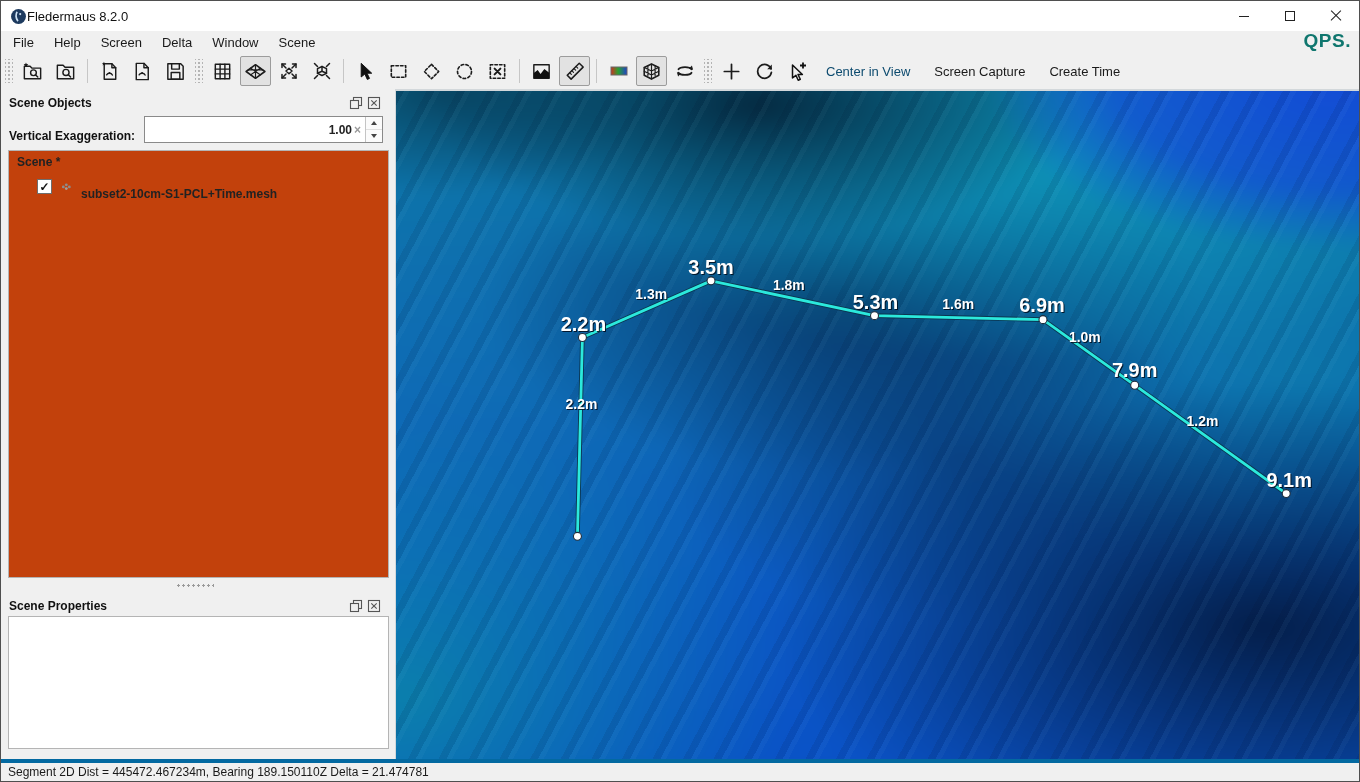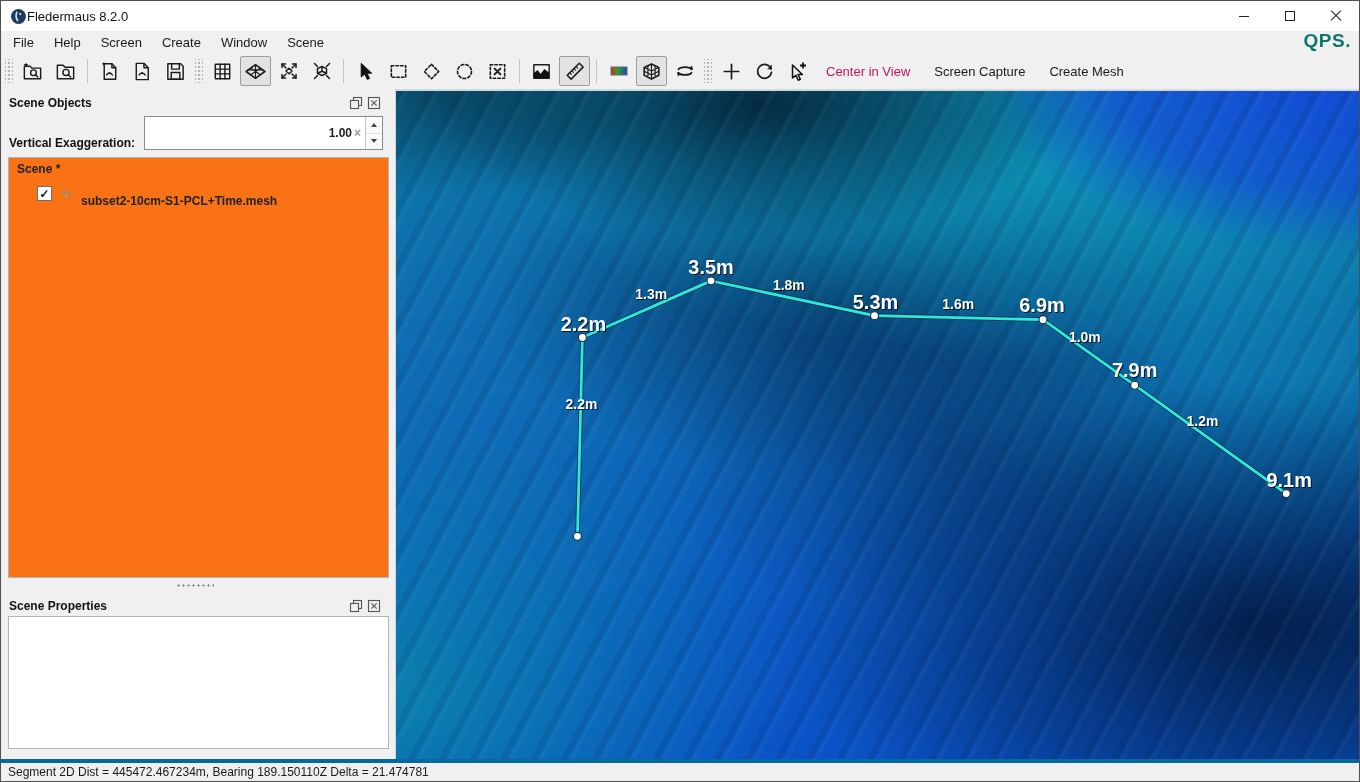--- a/index.html
+++ b/index.html
@@ -25,43 +25,43 @@
 
   
   .toolbar { height:36px; background:#f0f0f0; display:flex; align-items:center; padding-left:1px; flex:0 0 auto; }
   .tb-btn { width:31px; height:30px; display:flex; align-items:center; justify-content:center; border:1px solid transparent; border-radius:2px; margin:0 1px; }
   .tb-btn.selected { background:#e2e2e2; border-color:#9c9c9c; }
   .tb-btn svg { display:block; }
   .tb-sep { width:1px; height:24px; background:#c6c6c6; margin:0 5px; }
   .tb-handle { width:8px; height:24px; margin:0 3px;
     background-image:radial-gradient(#b4b4b4 1px, transparent 1.3px); background-size:4px 4px; background-position:center; }
   .tb-text { font-size:13px; color:#1a1a1a; padding:0 12px; white-space:nowrap; }
-  .tb-text.disabled { color:#be185d; }
+  .tb-text.disabled { color:#0c4a6e; }
   .tb-text:first-of-type { margin-left:10px; }
 
   
   .content { flex:1 1 auto; display:flex; overflow:hidden;font-weight:bold; }
 
   .left-panel { width:394px; flex:0 0 auto; display:flex; flex-direction:column; padding-right:6px; }
   .panel-header { display:flex; align-items:center; padding:6px 8px 3px 8px; font-size:12px; color:#111; }
   .panel-btns { margin-left:auto; display:flex; gap:3px; }
   .panel-btn { width:15px; height:15px; display:flex; align-items:center; justify-content:center; }
   .panel-btn svg { display:block; }
 
   .ve-row { display:flex; align-items:flex-end; padding:3px 6px 7px 8px; font-size:12px; color:#111; }
-  .spinbox { margin-left:9px; flex:1; height:34px; background:#fff; border:1px solid #8a8a8a; display:flex; align-items:stretch; }
+  .spinbox { margin-left:9px; flex:1; height:27px; background:#fff; border:1px solid #8a8a8a; display:flex; align-items:stretch; }
   .spin-value { flex:1; text-align:right; font-size:12px; color:#222; align-self:center; padding-right:2px; }
   .spin-suffix { color:#9a9a9a; font-size:12px; align-self:center; padding-right:4px; }
   .spin-btns { width:17px; border-left:1px solid #c4c4c4; display:flex; flex-direction:column; background:#fbfbfb; }
   .spin-up,.spin-down { flex:1; display:flex; align-items:center; justify-content:center; }
   .spin-down { border-top:1px solid #e0e0e0; }
   .tri-up { width:0; height:0; border-left:3.5px solid transparent; border-right:3.5px solid transparent; border-bottom:4.5px solid #444; }
   .tri-down { width:0; height:0; border-left:3.5px solid transparent; border-right:3.5px solid transparent; border-top:4.5px solid #444; }
 
-  .scene-box { margin:0 0 0 7px; background:#f97316; border:1px solid #b4b4b4; flex:1 1 auto; font-size:12px; color:#222; padding:4px 8px; overflow:hidden; }
+  .scene-box { margin:0 0 0 7px; background:#c2410c; border:1px solid #b4b4b4; flex:1 1 auto; font-size:12px; color:#222; padding:4px 8px; overflow:hidden; }
   .scene-label { margin-bottom:3px; }
   .tree-item { display:flex; align-items:center; margin-left:20px; gap:7px; }
   .checkbox { width:15px; height:15px; background:#fff; border:1px solid #6e6e6e; display:flex; align-items:center; justify-content:center; font-size:12px; color:#111; line-height:1; }
   .obj-icon svg { display:block; }
   .tree-label { font-size:12px;margin-top:15px; }
 
   .v-splitter { height:14px; display:flex; align-items:center; justify-content:center; }
   .splitter-dots { width:38px; height:5px; background-image:radial-gradient(#9a9a9a 1px, transparent 1.2px); background-size:5px 5px; }
 
   .props-box { margin:0 0 10px 7px; height:133px; flex:0 0 auto; background:#fff; border:1px solid #b4b4b4; }
@@ -118,21 +118,21 @@
       <div class="win-btn">
           <span class="glyph-close"></span>
         </div>
     </div>
   </div>
 
   <div class="menubar">
     <span class="menu-item">File</span>
     <span class="menu-item">Help</span>
     <span class="menu-item">Screen</span>
-    <span class="menu-item">Create</span>
+    <span class="menu-item">Delta</span>
     <span class="menu-item">Window</span>
     <span class="menu-item">Scene</span>
     <span class="qps-logo">QPS.</span>
   </div>
 
   <div class="toolbar" id="toolbar">
       <div class="tb-handle"></div>
       <div class="tb-btn">
         <span>
           <svg width="23" height="23" viewBox="0 0 24 24" fill="none" stroke="#1c1c1c" stroke-width="1.5" stroke-linejoin="round" stroke-linecap="round">
@@ -326,21 +326,21 @@
       <div class="tb-btn">
         <span>
           <svg width="24" height="24" viewBox="0 0 24 24">
             <path d="M6.5 6v13l3.4-2.7 2.3 5 2.1-1-2.3-4.8h4.4z" fill="none" stroke="#111" stroke-width="1.5" stroke-linejoin="round"></path>
             <path d="M17 3.5v6M14 6.5h6" stroke="#111" stroke-width="1.8"></path>
           </svg>
         </span>
       </div>
       <div class="tb-text disabled">Center in View</div>
       <div class="tb-text">Screen Capture</div>
-      <div class="tb-text">Create Mesh</div>
+      <div class="tb-text">Create Time</div>
     </div>
 
   <div class="content">
 
     <div class="left-panel">
 
       <div class="panel-header">
         <span>Scene Objects</span>
         <span class="panel-btns">
             <span class="panel-btn">

